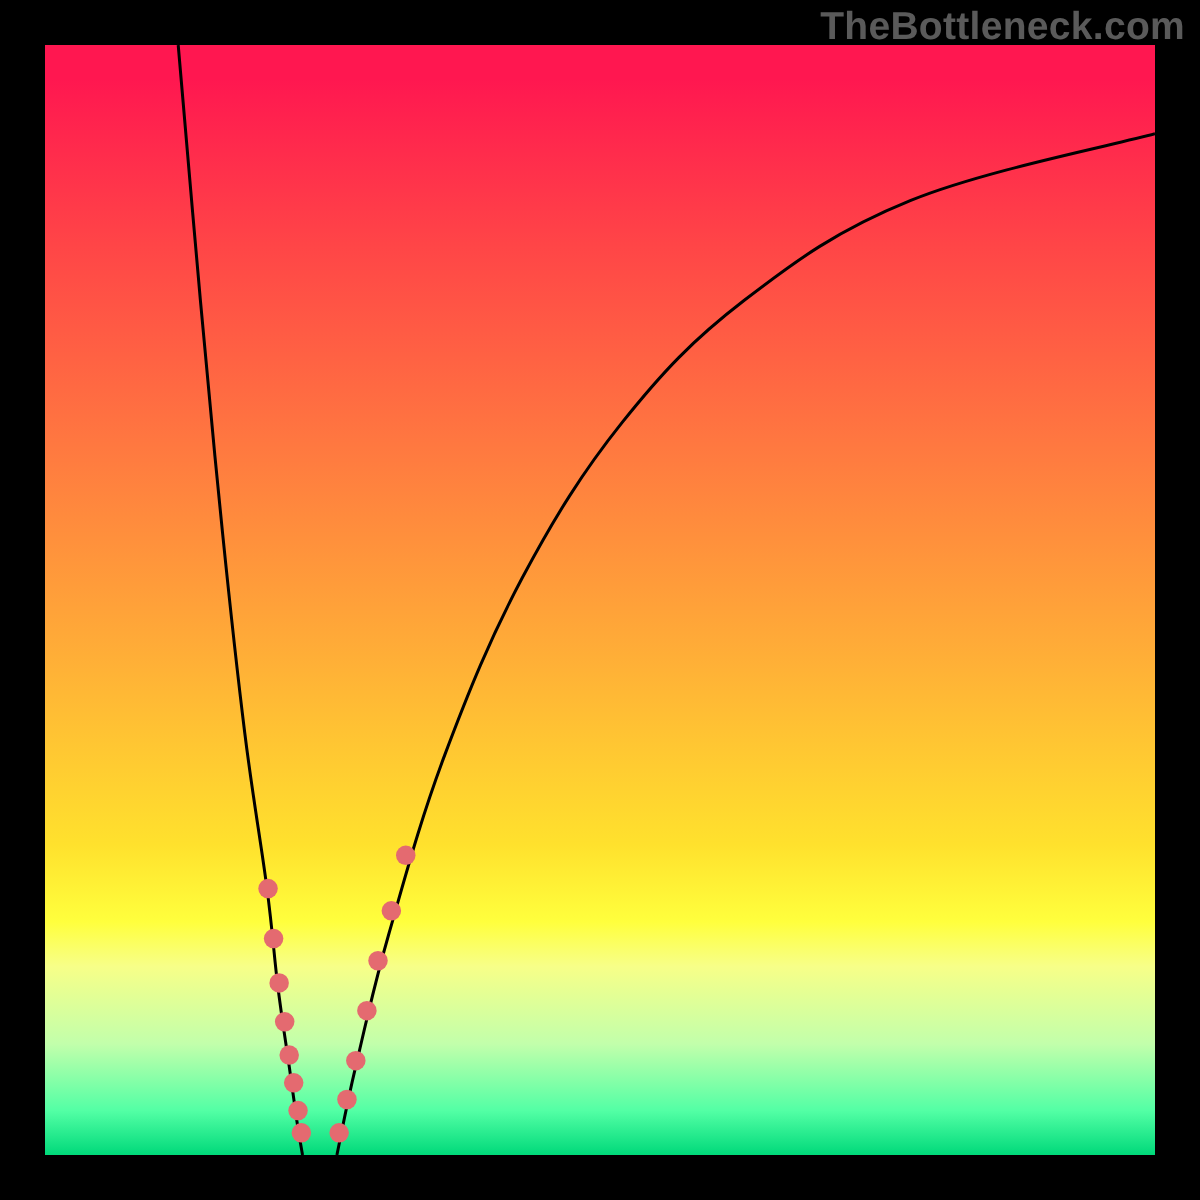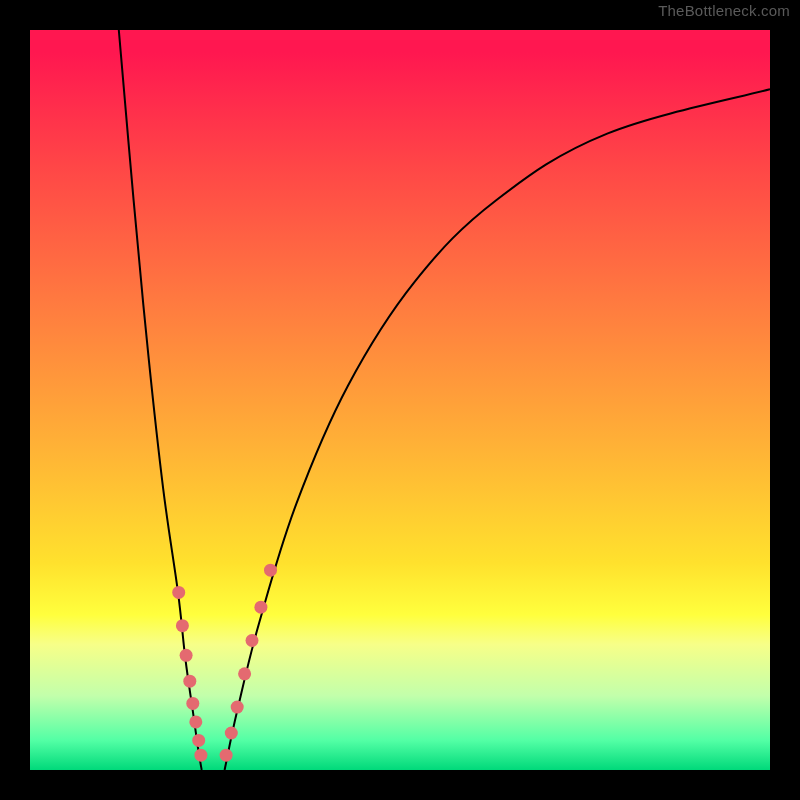--- a/index.html
+++ b/index.html
@@ -46,22 +46,22 @@
       #c2ffab 90%,
       #53ffa5 96%,
       #00d97a 100%
     );
   }
   .watermark {
     position: absolute;
     top: 2px;
     right: 10px;
     color: #5a5a5a;
-    font-size: 15px;
-    font-weight: 400;
+    font-size: 26px;
+    font-weight: 700;
     letter-spacing: 0.2px;
     user-select: none;
   }
   svg.curves {
     position: absolute;
     left: 0;
     top: 0;
     width: 100%;
     height: 100%;
   }

